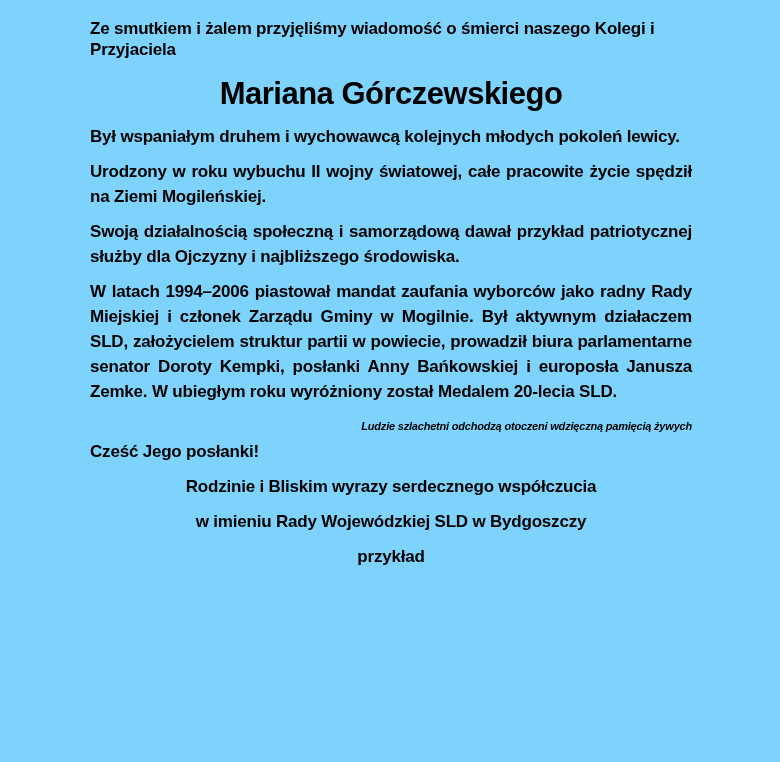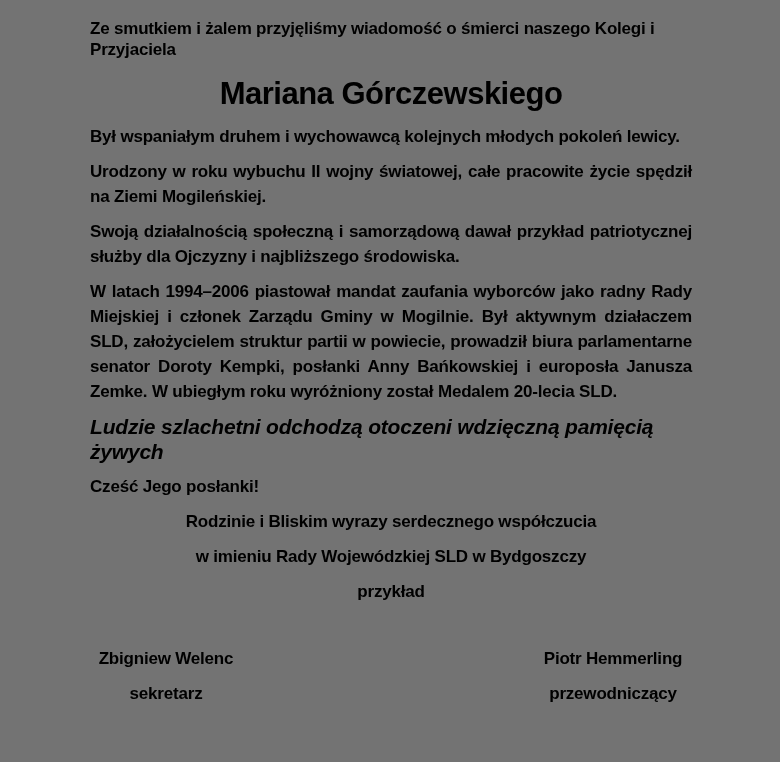--- a/index.html
+++ b/index.html
@@ -13,21 +13,21 @@
     font-family: "Liberation Sans", sans-serif;
     font-weight: 700;
     color: #000000;
     overflow: hidden;
   }
   .page {
     box-sizing: border-box;
     width: 780px;
     height: 762px;
     padding: 18px 88px 0 90px;
-    background: #737373;
+    background: #7dd3fc;
   }
   p, h1 { margin: 0; }
   .intro {
     font-size: 17px;
     line-height: 21px;
     letter-spacing: -0.2px;
     text-align: left;
   }
   .name-heading {
     font-size: 31px;
@@ -38,26 +38,25 @@
     font-weight: 700;
   }
   .para {
     font-size: 17px;
     line-height: 25px;
     letter-spacing: -0.2px;
     text-align: justify;
     margin-bottom: 10px;
   }
   .motto {
-    font-size: 21px;
+    font-size: 11px;
     line-height: 25px;
     letter-spacing: -0.2px;
     font-style: italic;
-    text-align: left;
-    margin-bottom: 10px;
+    text-align: right;
   }
   .tribute {
     font-size: 17px;
     line-height: 25px;
     letter-spacing: -0.2px;
     text-align: left;
     margin-bottom: 10px;
   }
   .center-line {
     font-size: 17px;
@@ -99,24 +98,14 @@
   <p class="motto">Ludzie szlachetni odchodzą otoczeni wdzięczną pamięcią żywych</p>
 
   <p class="tribute">Cześć Jego posłanki!</p>
 
   <p class="center-line">Rodzinie i Bliskim wyrazy serdecznego współczucia</p>
 
   <p class="center-line">w imieniu Rady Wojewódzkiej SLD w Bydgoszczy</p>
 
   <p class="center-line">przykład</p>
 
-  <div class="signatures">
-    <div class="sig sig-left">
-      <div class="sig-name">Zbigniew Welenc</div>
-      <div class="sig-role">sekretarz</div>
-    </div>
-    <div class="sig sig-right">
-      <div class="sig-name">Piotr Hemmerling</div>
-      <div class="sig-role">przewodniczący</div>
-    </div>
-  </div>
 
 </main>
 
 </body></html>

